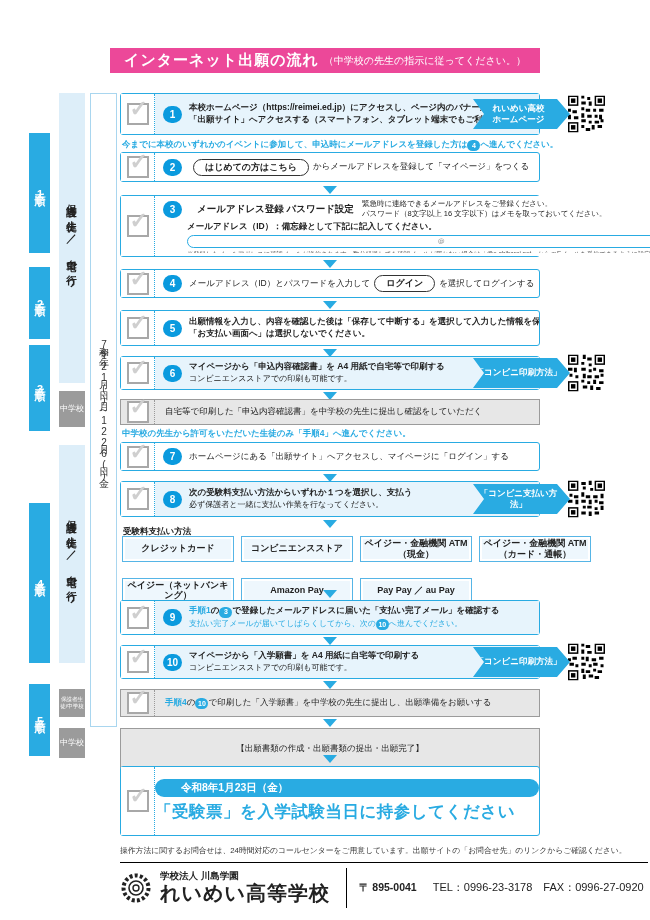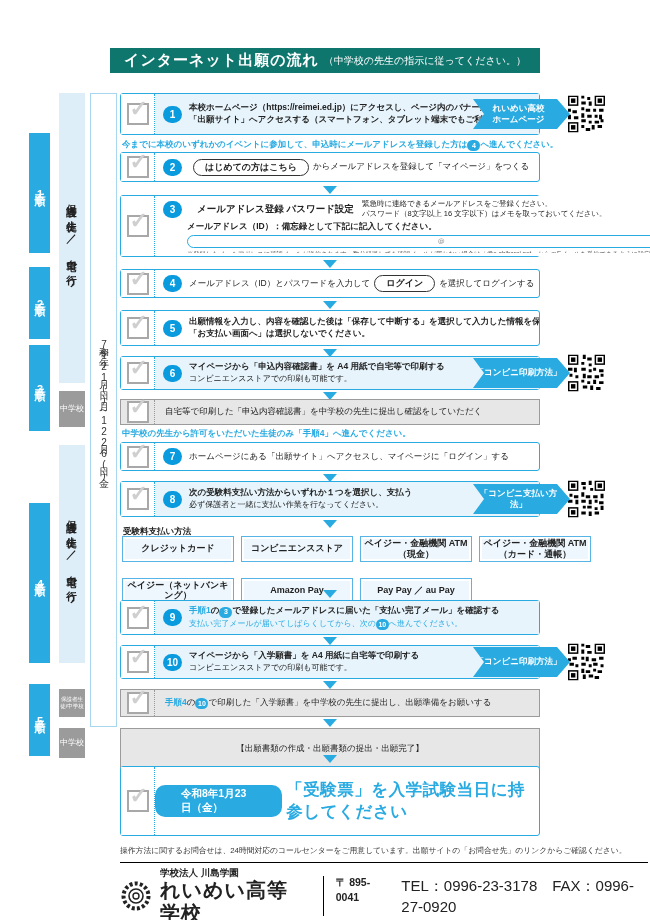--- a/index.html
+++ b/index.html
@@ -1,21 +1,21 @@
 <!DOCTYPE html>
 <html><head>
 <meta charset="utf-8">
 <style>
   html,body{margin:0;padding:0;background:#fff;}
   .page{position:relative;width:650px;height:920px;background:#fff;overflow:hidden;
         font-family:"Liberation Sans",sans-serif;color:#222;}
   .abs{position:absolute;}
 
   
-  .header-bar{left:110px;top:48px;width:430px;height:25px;background:#0f766e;color:#fff;
+  .header-bar{left:110px;top:48px;width:430px;height:25px;background:#ec4899;color:#fff;
     display:flex;align-items:center;justify-content:center;gap:5px;}
   .header-title{font-size:15px;font-weight:bold;letter-spacing:1px;}
   .header-sub{font-size:10px;}
 
   .check-label{left:123px;top:101px;font-size:10px;font-weight:normal;color:#333;}
 
   
   .vstep{left:29px;width:21px;background:#29abe2;color:#fff;writing-mode:vertical-rl;
     text-orientation:upright;display:flex;align-items:center;justify-content:center;
     font-weight:bold;font-size:11px;letter-spacing:2px;}
@@ -75,38 +75,38 @@
 
   
   .pay-label{left:123px;top:526px;font-size:8.5px;font-weight:bold;}
   .pay-grid{left:122px;top:536px;width:478px;display:grid;grid-template-columns:repeat(4,112px);
     gap:16px 7px;}
   .pay-cell{border:1px solid #56b5e6;background:#eef7fd;box-shadow:inset 0 0 0 2px #fff;
     display:flex;align-items:center;justify-content:center;text-align:center;font-weight:bold;
     font-size:9px;min-height:24px;line-height:1.2;padding:1px 2px;box-sizing:border-box;}
 
   
-  .final-center{flex:1;display:flex;align-items:center;justify-content:center;gap:4px;}
+  .final-center{flex:1;display:flex;flex-direction:column;justify-content:center;gap:4px;}
   .date-pill{background:#29abe2;color:#fff;font-weight:bold;font-size:10.5px;border-radius:10px;
     padding:2px 26px;}
   .final-msg{color:#29abe2;font-weight:bold;font-size:16.5px;letter-spacing:0.5px;}
   .bottom-note{left:120px;top:845px;font-size:7.8px;color:#333;white-space:nowrap;}
 
   
   .footer-rule{left:120px;top:862px;width:528px;height:1px;background:#000;}
   .footer{left:120px;top:868px;width:528px;display:flex;align-items:center;}
   .emblem{width:32px;height:32px;margin-right:8px;flex:none;}
   .corp-block{display:flex;flex-direction:column;line-height:1.15;}
   .corp{font-size:9.5px;font-weight:bold;}
   .school{font-size:20px;font-weight:bold;letter-spacing:1px;}
   .foot-div{width:0;border-left:1.5px solid #000;height:40px;margin:0 12px 0 16px;}
   .addr-block{display:flex;flex-direction:row;line-height:1.45;}
   .postal{font-size:10.5px;font-weight:bold;}
   .addr{font-size:9.5px;}
-  .telfax{font-size:15px;margin-left:16px;}
+  .telfax{font-size:11px;margin-left:16px;}
 </style>
 </head>
 <body>
 
 <div class="page">
 
   <div class="abs header-bar">
     <span class="header-title">インターネット出願の流れ</span>
     <span class="header-sub">（中学校の先生の指示に従ってください。）</span>
   </div>

